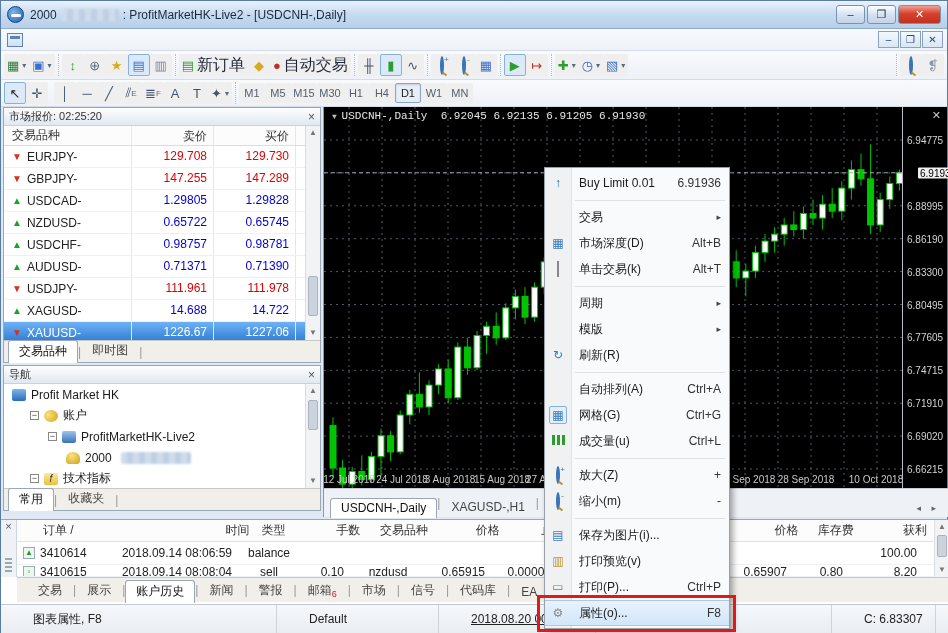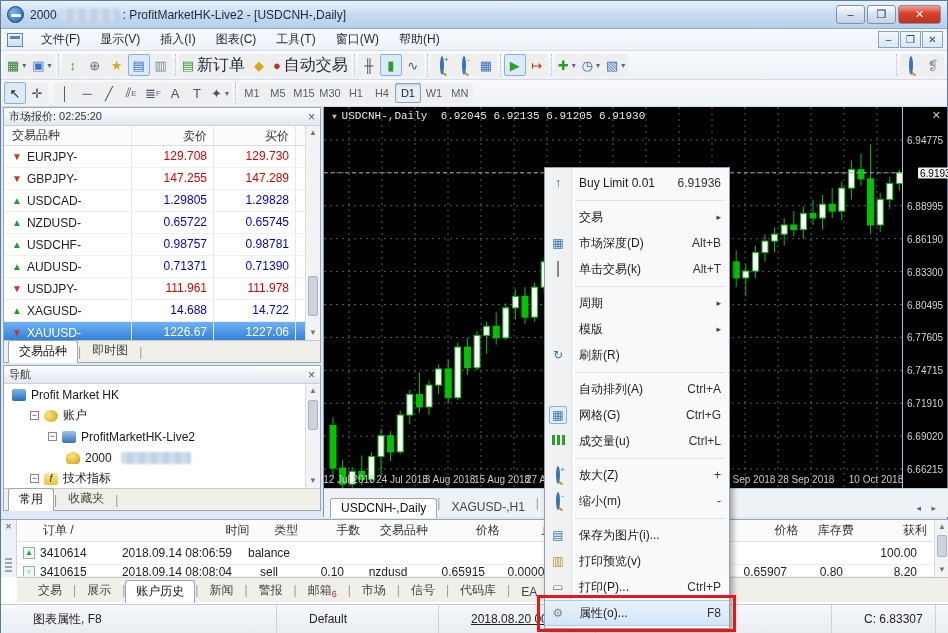--- a/index.html
+++ b/index.html
@@ -156,29 +156,20 @@
     </div>
     <div class="caption-btns">
       <div class="cap-btn">–</div>
       <div class="cap-btn">❐</div>
       <div class="cap-btn close">✕</div>
     </div>
   </div>
 
   <div class="menubar">
     <div class="doc-icon"></div>
-    <div id="menu-items" style="display:flex">
-        <span class="menu-item">文件(F)</span>
-        <span class="menu-item">显示(V)</span>
-        <span class="menu-item">插入(I)</span>
-        <span class="menu-item">图表(C)</span>
-        <span class="menu-item">工具(T)</span>
-        <span class="menu-item">窗口(W)</span>
-        <span class="menu-item">帮助(H)</span>
-      </div>
     <div class="mdi-btns">
       <div class="mdi-btn">–</div>
       <div class="mdi-btn">❐</div>
       <div class="mdi-btn">✕</div>
     </div>
   </div>
 
   <div class="toolbar" id="toolbar1">
       <div class="tgroup">
         <button class="tbtn">
@@ -644,21 +635,21 @@
   </div>
 
   <div id="terminal">
     <div class="t-strip">
       <span class="x">×</span>
       <span class="t-grip"></span>
     </div>
     <div class="t-header" id="t-header">
         <div class="t-cell" style="width: 96px; text-align: left; margin-left: 20px;">订单 /</div>
         <div class="t-cell" style="width: 125px; text-align: right;">时间</div>
-        <div class="t-cell" style="width: 62px; text-align: center;">类型</div>
+        <div class="t-cell" style="width: 62px; ">类型</div>
         <div class="t-cell" style="width: 50px; text-align: right;">手数</div>
         <div class="t-cell" style="width: 76px; text-align: center;">交易品种</div>
         <div class="t-cell" style="width: 65px; text-align: right;">价格</div>
         <div class="t-cell" style="width: 66px; text-align: right;">止损</div>
         <div class="t-cell" style="width: 172px; text-align: right;"></div>
         <div class="t-cell" style="width: 64px; text-align: right;">价格</div>
         <div class="t-cell" style="width: 56px; text-align: right;">库存费</div>
         <div class="t-cell" style="width: 74px; text-align: right;">获利</div>
       </div>
     <div id="t-rows">

